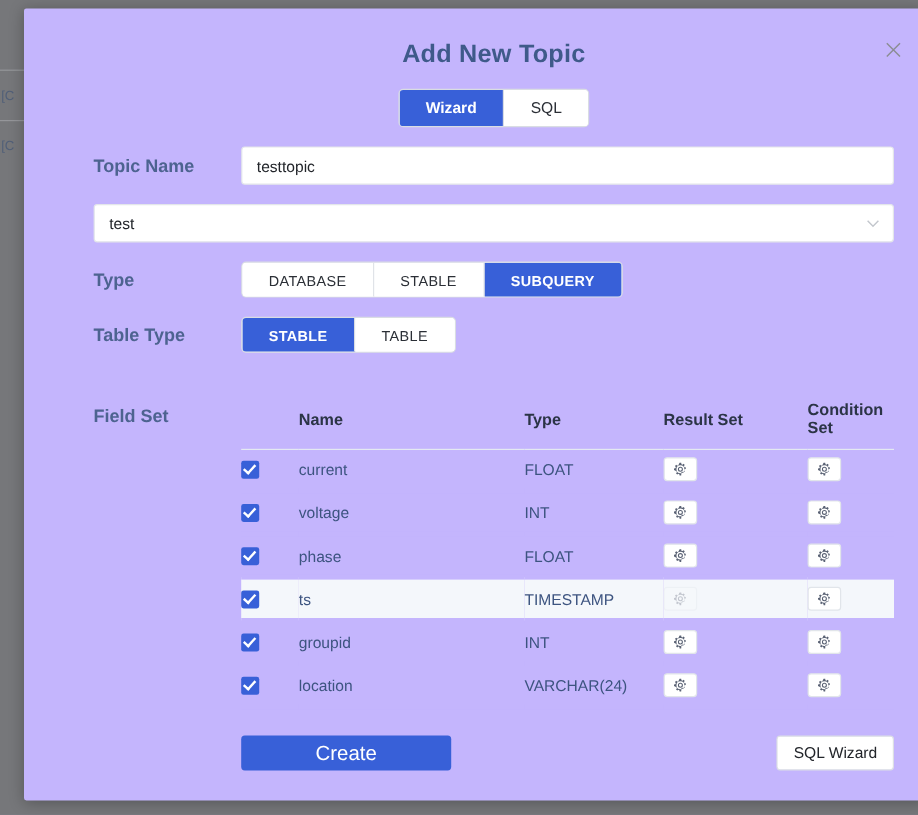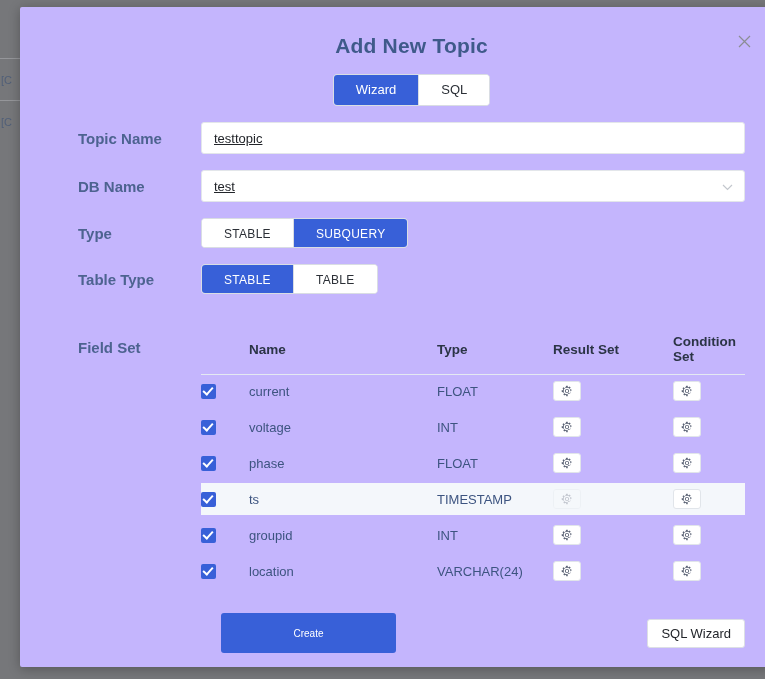--- a/index.html
+++ b/index.html
@@ -68,21 +68,21 @@
     background: #fff;
   }
   .seg {
     padding: 0 22px; height: 30px; line-height: 30px;
     font-size: 13px; color: #2b2f36;
     background: #fff; cursor: pointer;
     border-right: 1px solid #d9dde3;
     white-space: nowrap;
   }
   .seg:last-child { border-right: none; }
-  .seg.active { background: #3860d8; color: #fff; }
+  .seg.active { background: #3860d8; color: #fff; font-weight: bold; }
 
   
   .form-row {
     display: flex;
     align-items: center;
     padding: 0 26px;
     margin-top: 16px;
   }
   .form-label {
     width: 123px;
@@ -97,21 +97,20 @@
     width: 100%;
     height: 32px;
     border: 1px solid #e3e6ea;
     border-radius: 3px;
     font-size: 13px;
     color: #22252a;
     padding: 0 12px;
     outline: none;
     font-family: "Liberation Sans", sans-serif;
     background: #fff;
-    text-decoration: underline;
   }
   .select-wrap { position: relative; }
   .select-wrap .chev {
     position: absolute; right: 12px; top: 50%; transform: translateY(-50%);
     pointer-events: none;
   }
 
   
   .seg-sm { height: 30px; }
   .seg-sm .seg { font-size: 12px; letter-spacing: .3px; }
@@ -189,29 +188,28 @@
   
   #footer {
     display: flex;
     align-items: center;
     justify-content: space-between;
     padding: 0 26px;
     margin-top: 22px;
   }
   #footer-left { margin-left: 123px; }
   #create-btn {
-    width: 175px; height: 40px;
+    width: 175px; height: 29px;
     background: #3860d8;
     color: #fff;
     border: none;
     border-radius: 3px;
-    font-size: 10px;
+    font-size: 17px;
     cursor: pointer;
     font-family: "Liberation Sans", sans-serif;
-    margin-left: 20px;
   }
   #sql-preview-btn {
     height: 29px;
     padding: 0 13px;
     background: #fff;
     color: #22252a;
     border: 1px solid #dcdfe5;
     border-radius: 3px;
     font-size: 13px;
     cursor: pointer;
@@ -246,35 +244,35 @@
   </div>
 
   <div class="form-row">
     <div class="form-label">Topic Name</div>
     <div class="field-area">
       <input class="text-input" type="text" value="testtopic" style="">
     </div>
   </div>
 
   <div class="form-row">
-    <div class="form-label">DB Name</div>
     <div class="field-area select-wrap">
       <input class="text-input" type="text" value="test" style="">
       <span class="chev">
         <svg width="11" height="7" viewBox="0 0 11 7" aria-hidden="true">
           <path d="M1 1 L5.5 5.5 L10 1" stroke="#c3c7cd" stroke-width="1.2" fill="none"></path>
         </svg>
       </span>
     </div>
   </div>
 
   <div class="form-row">
     <div class="form-label">Type</div>
     <div class="field-area">
       <div class="seg-group seg-sm">
+        <div class="seg">DATABASE</div>
         <div class="seg">STABLE</div>
         <div class="seg active">SUBQUERY</div>
       </div>
     </div>
   </div>
 
   <div class="form-row">
     <div class="form-label">Table Type</div>
     <div class="field-area">
       <div class="seg-group seg-sm">

